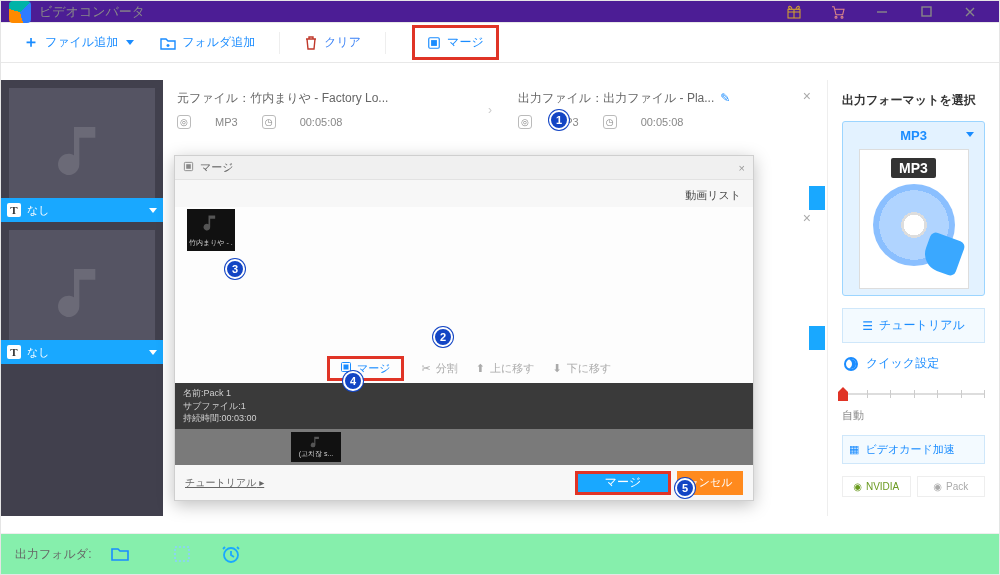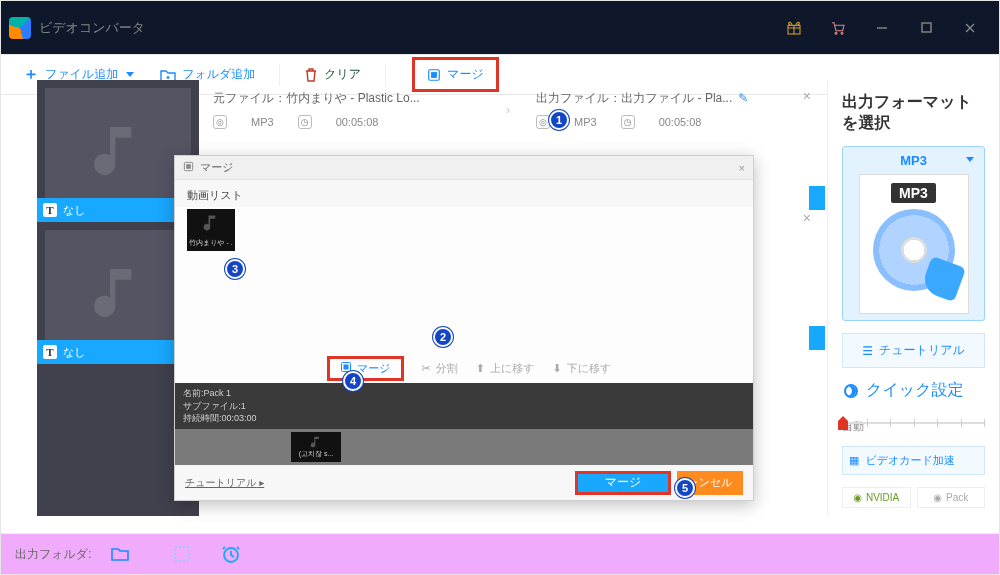--- a/index.html
+++ b/index.html
@@ -5,100 +5,100 @@
   * { box-sizing: border-box; margin: 0; padding: 0; }
   body {
     width: 1000px; height: 575px;
     font-family: "Meiryo UI","Yu Gothic UI","Segoe UI", sans-serif;
     font-size: 12px; color: #444; background: #fff;
     position: relative; overflow: hidden;
     border: 1px solid #e5e5e5;
   }
   
   .titlebar {
-    height: 54px; display:flex; align-items:center; padding:0 8px;
-    background:#0f172a; border-bottom:1px solid #e8e8e8;
+    height: 22px; display:flex; align-items:center; padding:0 8px;
+    background:#4c1d95; border-bottom:1px solid #e8e8e8;
   }
   .titlebar .logo {
     width:22px;height:22px;margin-right:8px;border-radius:4px;
     background: conic-gradient(from 45deg,#2e7cff 0 120deg,#ff8a00 120deg 240deg,#00b3a7 240deg 360deg);
   }
   .titlebar .title { color:#888; font-size:13px;}
   .win-btns { margin-left:auto; display:flex; gap:2px;}
   .win-btn { width:42px;height:28px; display:flex;align-items:center;justify-content:center;color:#999;}
   .win-btn.gift svg,.win-btn.cart svg{width:16px;height:16px;}
   
   .toolbar {
     height:40px; display:flex; align-items:center; padding:0 14px; gap:10px;
     border-bottom:1px solid #e8e8e8;
   }
   .tbtn { display:flex;align-items:center;gap:6px;padding:4px 8px;border-radius:3px;color:#555;}
   .tbtn.accent { color:#1a8cff;}
-  .tbtn.danger { color:#14532d;}
+  .tbtn.danger { color:#3b82f6;}
   .tbtn .caret{width:0;height:0;border-left:4px solid transparent;border-right:4px solid transparent;border-top:5px solid #1a8cff;margin-left:2px;}
   .divider{width:1px;height:22px;background:#eee;margin:0 6px;}
   .redbox{border:3px solid #e03426;padding:2px 4px;}
   
   .main { position:absolute; top:79px; left:0; right:0; bottom:58px; display:flex;}
-  .left-col{ width:162px; background:#41404d; display:flex; flex-direction:column; gap:0;margin-left:36px;}
+  .left-col{ width:162px; background:#41404d; display:flex; flex-direction:column; gap:0;}
   .thumb{height:142px;background:#41404d;position:relative;}
   .thumb .note{position:absolute;inset:8px;background:#555463;display:flex;align-items:center;justify-content:center;}
   .thumb .note svg{width:64px;height:64px;fill:#6b6a77;}
   .thumb .textbar{position:absolute;left:0;right:0;bottom:0;height:24px;background:#19a8ff;display:flex;align-items:center;padding:0 6px;color:#fff;font-size:11px;}
   .thumb .textbar::before{content:"T";background:#fff;color:#333;width:14px;height:14px;display:inline-flex;align-items:center;justify-content:center;margin-right:6px;border-radius:2px;font-family:serif;font-weight:bold;}
   .thumb .textbar::after{content:"";margin-left:auto;width:0;height:0;border-left:4px solid transparent;border-right:4px solid transparent;border-top:5px solid #fff;}
   
   .panels{flex:1;padding:10px 10px 0 14px; position:relative;}
   .file-row{display:flex;gap:12px;}
   .file-col{flex:1;min-width:0;}
   .file-title{font-size:12px;color:#666;margin-bottom:8px;white-space:nowrap;overflow:hidden;text-overflow:ellipsis;}
   .file-meta{display:flex;gap:24px;color:#888;font-size:11px;align-items:center;}
   .file-meta .ico{width:14px;height:14px;display:inline-flex;align-items:center;justify-content:center;border:1px solid #bbb;border-radius:3px;font-size:9px;}
   .edit-icon{color:#1a8cff;margin-left:6px;}
   .close-x{position:absolute;right:16px;top:8px;color:#aaa;font-size:14px;}
   .row-bluebar{position:absolute;right:-8px;width:16px;height:24px;background:#19a8ff;}
   
   .right-panel{width:172px;border-left:1px solid #eee;padding:12px 14px 8px;display:flex;flex-direction:column;gap:12px;background:#fff;}
-  .right-title{font-size:16px;color:#333;font-weight:bold;}
+  .right-title{font-size:12px;color:#333;font-weight:bold;}
   .format-card{border:1px solid #9cd5ff;background:#e3f2ff;border-radius:3px;padding:6px 8px;display:flex;flex-direction:column;align-items:center;gap:6px;position:relative;}
   .format-card .lbl{color:#1a8cff;font-weight:bold;font-size:13px;width:100%;text-align:center;}
   .format-card .caret{position:absolute;right:10px;top:10px;width:0;height:0;border-left:4px solid transparent;border-right:4px solid transparent;border-top:5px solid #1a8cff;}
   .format-img{width:110px;height:140px;background:#fff;border:1px solid #ddd;display:flex;flex-direction:column;align-items:center;justify-content:flex-start;padding-top:8px;}
   .format-img .badge{background:#333;color:#fff;font-weight:bold;padding:2px 8px;font-size:14px;border-radius:2px;}
   .format-img .disc{margin-top:6px;width:82px;height:82px;border-radius:50%;background:radial-gradient(circle,#fff 0 18%,#ddd 18% 22%,#b0d4ff 22% 60%,#8abfff 60% 100%);position:relative;}
   .format-img .disc::after{content:"";position:absolute;right:-6px;bottom:-6px;width:36px;height:36px;background:#3aa8ff;border-radius:6px 6px 6px 18px;transform:rotate(20deg);}
   .param-btn{border:1px solid #cfe7fa;background:#f3faff;color:#1a8cff;padding:8px;display:flex;align-items:center;justify-content:center;gap:6px;font-size:12px;}
-  .quick-row{display:flex;align-items:center;gap:8px;color:#1a8cff;font-size:16px;}
+  .quick-row{display:flex;align-items:center;gap:8px;color:#1a8cff;font-size:12px;}
   .quick-row::before{content:"";width:10px;height:10px;border:2px solid #1a8cff;border-radius:50%;background:#fff;margin-left:2px;box-shadow:inset -4px 0 0 #1a8cff;}
   .slider{position:relative;height:20px;}
   .slider .track{position:absolute;left:0;right:0;top:9px;height:2px;background:#ddd;}
   .slider .ticks{position:absolute;left:0;right:0;top:6px;display:flex;justify-content:space-between;}
   .slider .ticks span{width:1px;height:8px;background:#ccc;}
   .slider .ticks span:first-child{background:#e03426;height:10px;width:2px;}
   .slider .thumb{position:absolute;left:-4px;top:3px;width:10px;height:14px;background:#e03426;clip-path:polygon(50% 0,100% 35%,100% 100%,0 100%,0 35%);}
   .auto-lbl{font-size:11px;color:#888;margin-top:-8px;}
   .gpu-row{border:1px solid #cfe7fa;background:#f3faff;color:#1a8cff;padding:6px;display:flex;align-items:center;gap:6px;font-size:11px;}
   .vendor-row{display:flex;gap:6px;}
   .vendor{flex:1;border:1px solid #eee;padding:4px;display:flex;align-items:center;justify-content:center;gap:4px;font-size:10px;color:#aaa;}
   .vendor.nv{color:#6a9a1f;}
 
   
-  .bottombar{position:absolute;left:0;right:0;bottom:0;height:41px;border-top:1px solid #eee;display:flex;align-items:center;padding:0 0 0 14px;gap:10px;background:#f0abfc;}
+  .bottombar{position:absolute;left:0;right:0;bottom:0;height:41px;border-top:1px solid #eee;display:flex;align-items:center;padding:0 0 0 14px;gap:10px;background:#86efac;}
   .outlbl{color:#666;font-size:12px;}
   .outpath{flex:0 0 470px;border:1px solid #ccc;height:22px;padding:0 6px;display:flex;align-items:center;font-size:11px;color:#555;position:relative;}
   .outpath::after{content:"";position:absolute;right:6px;top:8px;width:0;height:0;border-left:4px solid transparent;border-right:4px solid transparent;border-top:5px solid #1a8cff;}
   .path-ico{width:22px;height:22px;margin-left:8px;color:#1a8cff;display:flex;align-items:center;justify-content:center;}
   .convert-btn{margin-left:auto;width:172px;height:58px;background:#19a8ff;color:#fff;font-size:22px;font-weight:bold;display:flex;align-items:center;justify-content:center;letter-spacing:4px;}
   .alarm{width:56px;height:58px;display:flex;align-items:center;justify-content:center;color:#19a8ff;}
 
   
   .dialog{position:absolute;left:173px;top:154px;width:580px;height:346px;background:#f7f7f7;border:1px solid #cfcfcf;box-shadow:0 4px 16px rgba(0,0,0,.25);display:flex;flex-direction:column;}
   .dlg-title{height:24px;background:#f0f0f0;border-bottom:1px solid #e2e2e2;display:flex;align-items:center;padding:0 8px;font-size:11px;color:#666;gap:6px;}
   .dlg-title .x{margin-left:auto;color:#999;}
-  .dlg-sub{padding:8px 12px 4px;font-size:11px;color:#444;}
+  .dlg-sub{padding:8px 12px 4px;font-size:11px;color:#444;text-align:right;}
   .dlg-body{flex:1;position:relative;background:#fdfdfd;}
   .mini-thumb{position:absolute;left:12px;top:2px;width:48px;height:42px;background:#111;display:flex;flex-direction:column;align-items:center;justify-content:center;}
   .mini-thumb .note svg{width:20px;height:20px;fill:#555;}
   .mini-thumb .t{font-size:7px;color:#ccc;margin-top:2px;max-width:44px;overflow:hidden;white-space:nowrap;}
   .dlg-actionbar{position:absolute;left:0;right:0;top:146px;height:30px;display:flex;align-items:center;gap:18px;padding-left:152px;color:#aaa;font-size:11px;}
   .dlg-btn{display:flex;align-items:center;gap:5px;color:#aaa;}
   .dlg-btn.active-red{border:3px solid #e03426;padding:2px 10px;color:#1a8cff;}
   .pack-area{position:absolute;left:0;right:0;top:176px;bottom:0;background:#6a6a6a;}
   .pack-head{background:#3a3a3a;color:#d0d0d0;font-size:9px;padding:4px 8px;line-height:1.4;}
   .pack-strip{height:36px;background:#7a7a7a;display:flex;align-items:center;padding:0 8px;}
@@ -225,21 +225,21 @@
       <div class="textbar">
           <span>なし</span>
         </div>
     </div>
   </div>
 
   <div class="panels">
     <div class="close-x">×</div>
     <div class="file-row" style="position:relative">
       <div class="file-col">
-        <div class="file-title"><span>元ファイル：</span><span>竹内まりや - Plastic Lo...</span></div>
+        <div class="file-title"><span>元ファイル：</span><span>竹内まりや - Factory Lo...</span></div>
         <div class="file-meta">
           <span class="ico">◎</span>
             <span>MP3</span>
           <span class="ico">◷</span>
             <span>00:05:08</span>
         </div>
       </div>
       <div style="width:18px;display:flex;align-items:center;color:#ccc">›</div>
       <div class="file-col">
         <div class="file-title"><span>出力ファイル：</span><span>出力ファイル - Pla...</span><span class="edit-icon">✎</span></div>

